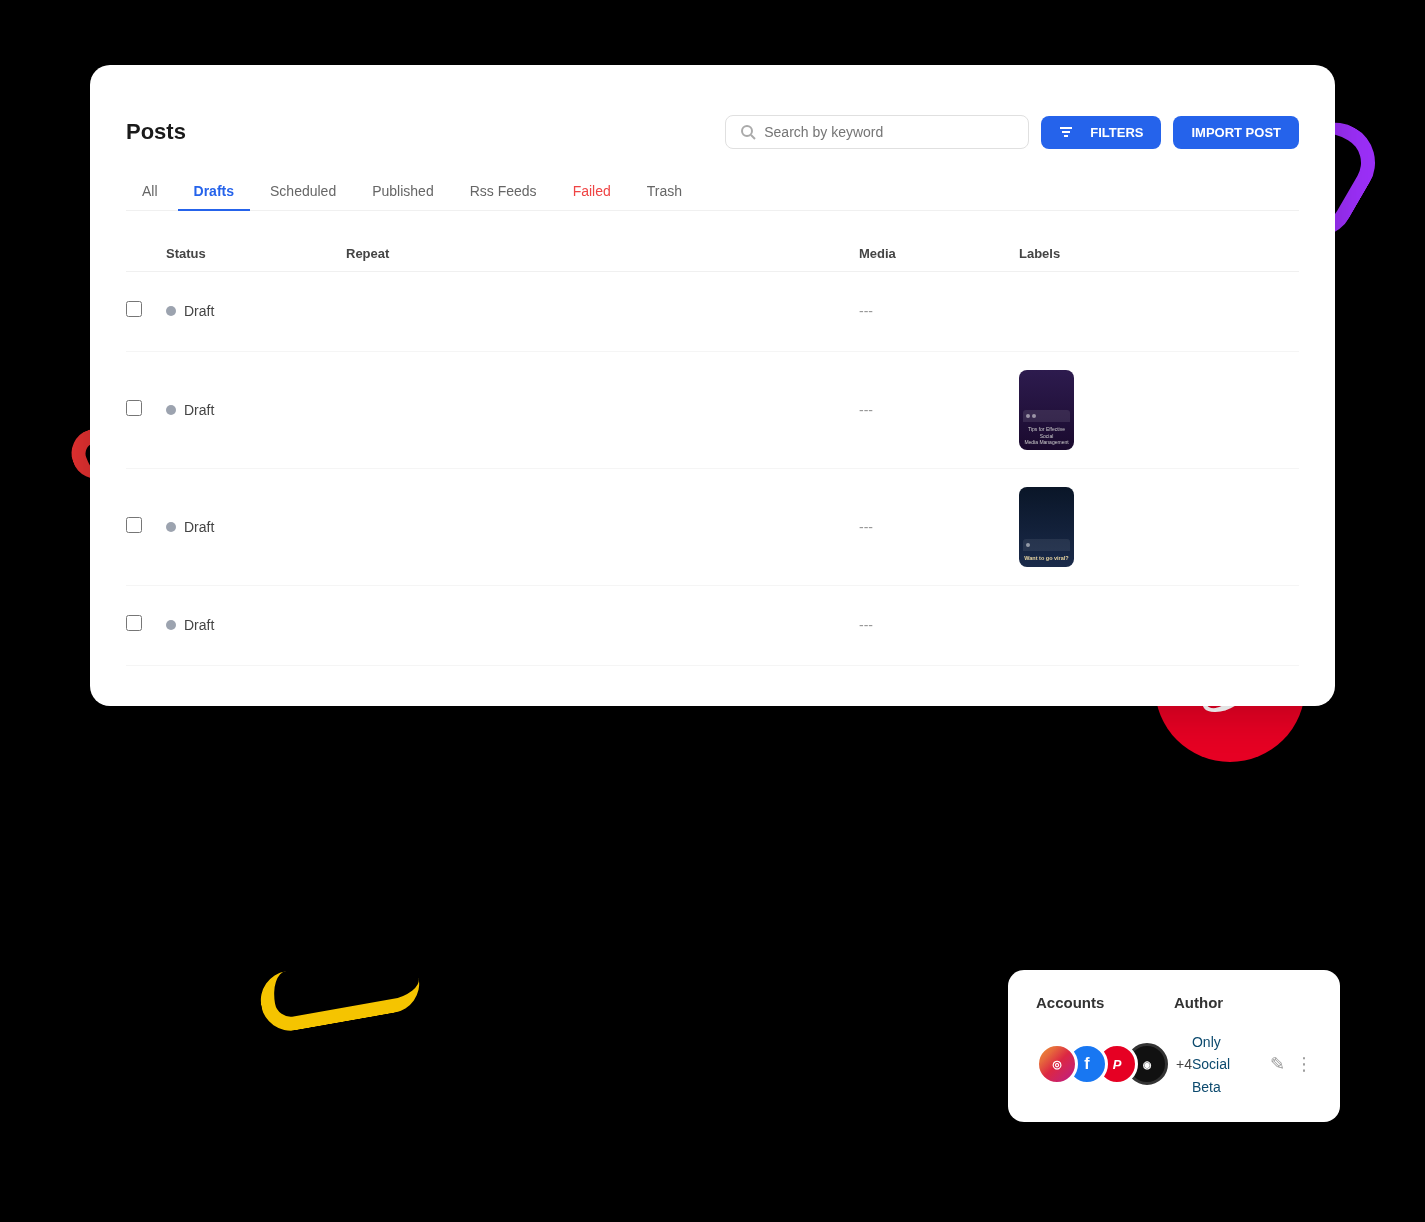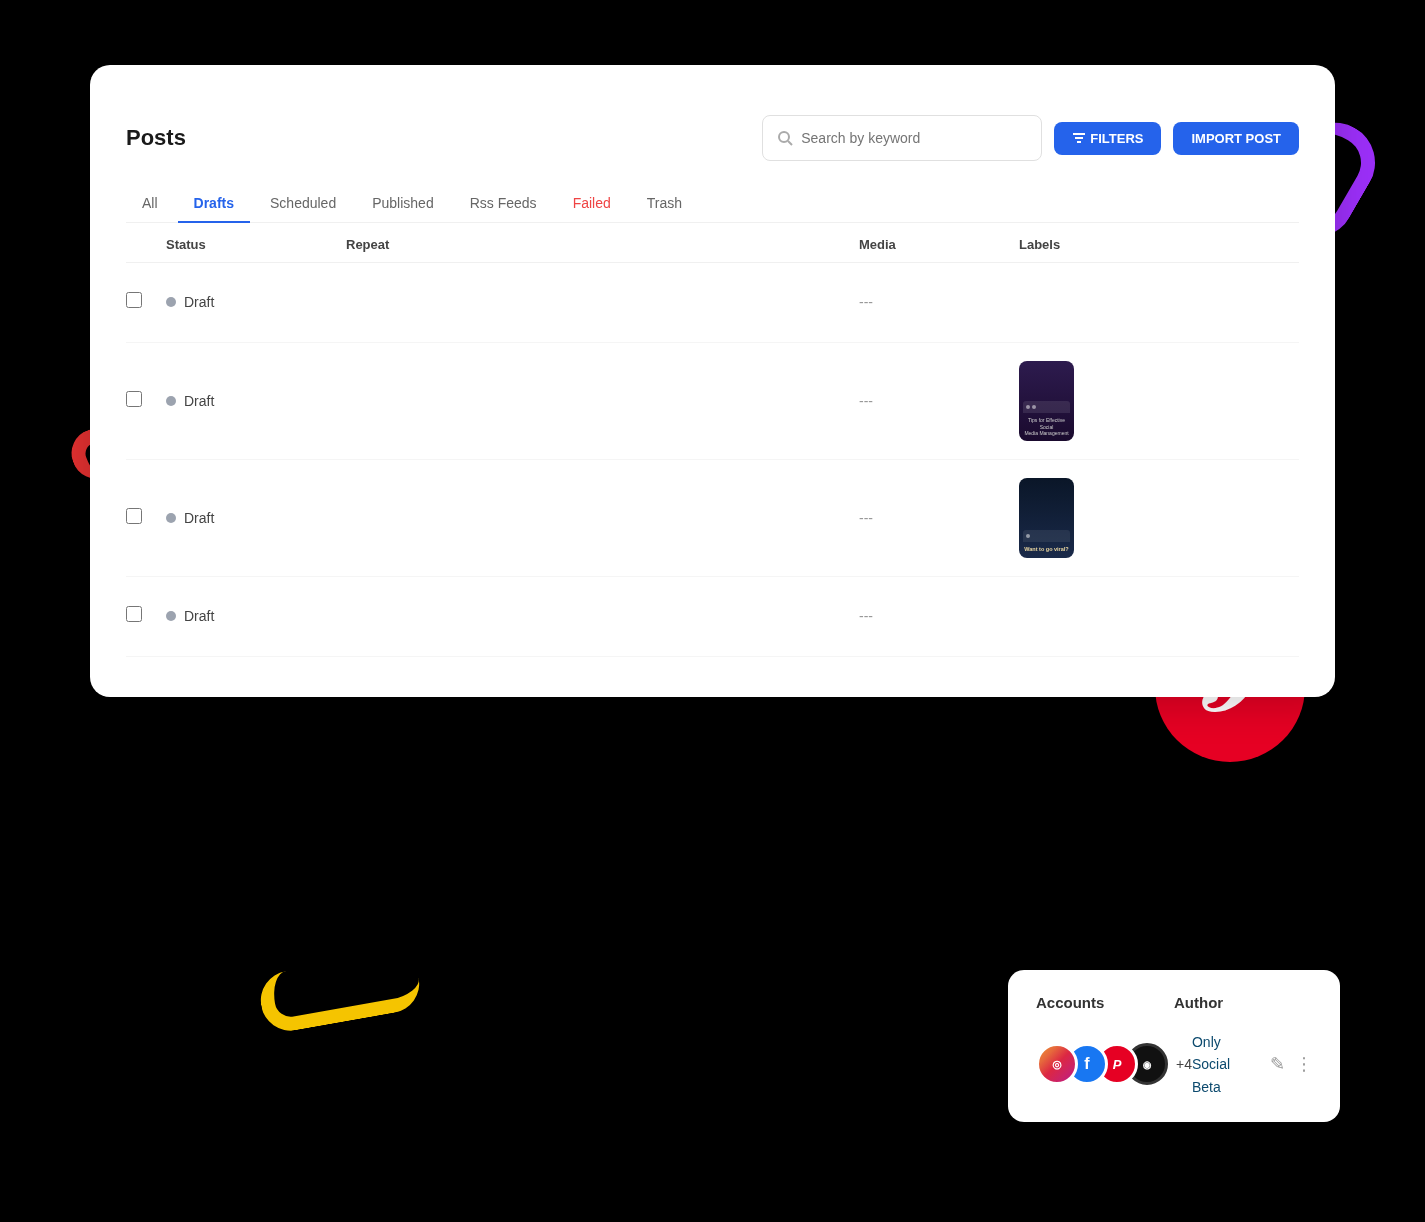--- a/index.html
+++ b/index.html
@@ -105,22 +105,22 @@
       display: flex;
       gap: 12px;
       align-items: center;
     }
 
     .search-box {
       display: flex;
       align-items: center;
       border: 1.5px solid #e0e0e0;
       border-radius: 8px;
-      padding: 14px 14px;
-      width: 280px;
+      padding: 8px 14px;
+      width: 304px;
       background: #fff;
     }
     .search-icon-svg {
       width: 16px;
       height: 16px;
       margin-right: 8px;
       color: #aaa;
       flex-shrink: 0;
     }
     .search-input {
@@ -136,21 +136,21 @@
       background: #2563eb;
       color: white;
       border: none;
       border-radius: 8px;
       padding: 9px 18px;
       font-size: 13px;
       font-weight: 600;
       cursor: pointer;
       display: flex;
       align-items: center;
-      gap: 4px;
+      gap: 17px;
     }
 
     .import-btn {
       background: #2563eb;
       color: white;
       border: none;
       border-radius: 8px;
       padding: 9px 18px;
       font-size: 13px;
       font-weight: 600;
@@ -191,20 +191,21 @@
     .table-header {
       display: grid;
       grid-template-columns: 40px 180px 1fr 160px 140px 140px;
       padding: 14px 0 10px;
       border-bottom: 1px solid #f0f0f0;
     }
     .th {
       font-size: 13px;
       font-weight: 600;
       color: #444;
+      margin-top: 21px;
     }
 
     .table-row {
       display: grid;
       grid-template-columns: 40px 180px 1fr 160px 140px 140px;
       padding: 18px 0;
       border-bottom: 1px solid #f5f5f5;
       align-items: center;
       min-height: 80px;
     }

